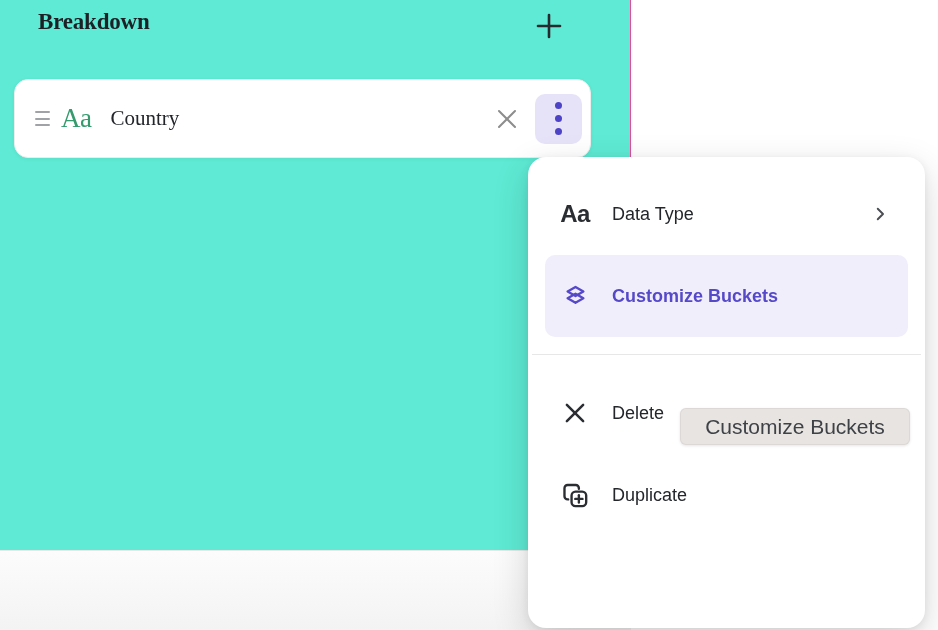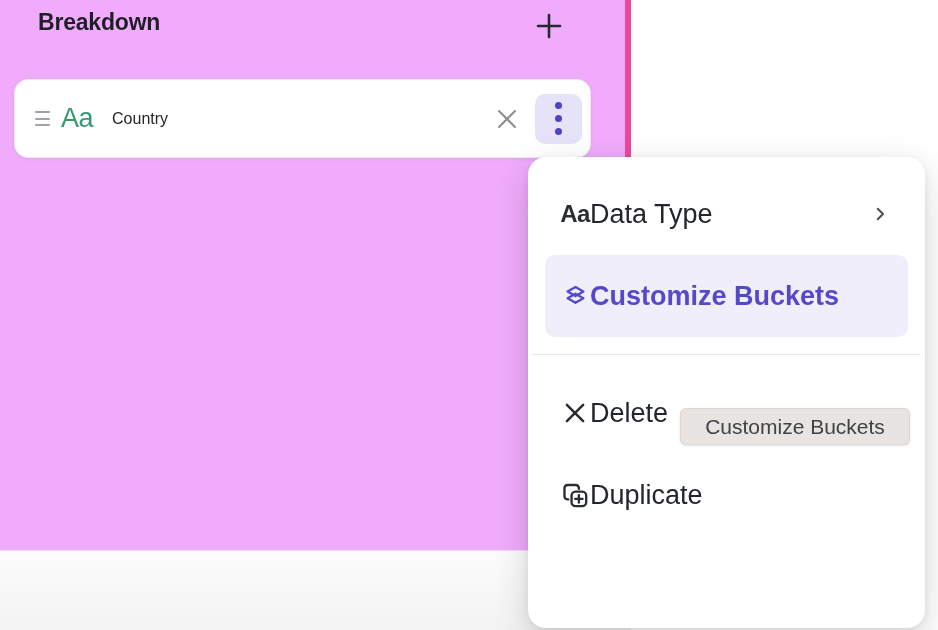--- a/index.html
+++ b/index.html
@@ -2,57 +2,57 @@
 <html><head>
 <meta charset="utf-8">
 <style>
   * { margin:0; padding:0; box-sizing:border-box; }
   html,body { width:938px; height:630px; }
   body { font-family:"Liberation Sans", sans-serif; background:#fff; overflow:hidden; }
   #app { position:relative; width:938px; height:630px; background:#ffffff; }
 
   
   .left-panel { position:absolute; left:0; top:0; width:631px; height:630px;
-                background:#f0abfc; border-right:6px solid #ec4899; }
+                background:#5eead4; border-right:1px solid #ec4899;font-family:Liberation Serif, serif; }
   .panel-title { position:absolute; left:38px; top:9px; font-size:23px; font-weight:700;
                  color:#1d2126; letter-spacing:-0.2px; }
   .add-btn { position:absolute; left:527px; top:4px; width:44px; height:44px;
              display:flex; align-items:center; justify-content:center;
              border:none; background:transparent; cursor:pointer; border-radius:8px; }
 
   
   .field-card { position:absolute; left:14px; top:79px; width:577px; height:79px;
                 background:#ffffff; border:1px solid #ededed; border-radius:14px;
                 box-shadow:0 1px 4px rgba(0,0,0,0.05);
                 display:flex; align-items:center; padding:0 8px 0 20px; }
   .drag-handle { display:flex; flex-direction:column; gap:4.5px; width:15px; cursor:grab; }
   .drag-handle span { display:block; height:2px; width:15px; border-radius:1px; background:#9fa3a8; }
   .type-badge { margin-left:11px; font-size:27px; font-weight:500; color:#359a6d; letter-spacing:-0.5px; }
-  .field-label { margin-left:19px; font-size:16px; color:#22252a; }
+  .field-label { margin-left:19px; font-size:21px; color:#22252a; }
   .flex-spacer { flex:1; }
   .icon-btn { width:40px; height:44px; display:flex; align-items:center; justify-content:center;
               border:none; background:transparent; cursor:pointer; margin-right:8px; }
   .kebab-btn { width:47px; height:50px; border-radius:10px; background:#e6e3f8; border:none;
                display:flex; flex-direction:column; align-items:center; justify-content:center;
                gap:6px; cursor:pointer; }
   .kebab-btn i { display:block; width:7px; height:7px; border-radius:50%; background:#4c43c6; }
 
   
   .panel-footer { position:absolute; left:0; top:550px; width:631px; height:80px;
                   border-top:1px solid #e8e8e8;
                   background:linear-gradient(180deg,#fcfcfc,#f3f3f4); }
 
   
   .context-menu { position:absolute; left:528px; top:157px; width:397px; height:471px;
                   background:#ffffff; border-radius:18px; z-index:5;
                   box-shadow:0 12px 36px rgba(0,0,0,0.16), 0 2px 8px rgba(0,0,0,0.07);
                   padding-top:16px; }
   .menu-item { height:82px; display:flex; align-items:center; padding:0 36px 0 32px; cursor:pointer; }
   .menu-item .mi-icon { width:30px; display:flex; align-items:center; justify-content:center; flex:none; }
-  .menu-item .mi-label { font-size:27px; color:#23262b; white-space:nowrap; }
+  .menu-item .mi-label { margin-left:22px; font-size:18px; color:#23262b; white-space:nowrap; }
   .menu-item.selected { margin:0 17px; padding:0 19px 0 15px; border-radius:10px; background:#f1eefb; }
   .menu-item.selected .mi-label { color:#5549c9; font-weight:600; }
   .aa-icon { font-size:24px; font-weight:600; color:#2a2d32; letter-spacing:-0.5px; }
   .chevron { margin-left:auto; display:flex; align-items:center; }
   .menu-divider { height:1px; background:#e7e7e7; margin:17px 4px; }
 
   
   .tooltip { position:absolute; left:680px; top:408px; width:230px; height:37px; z-index:10;
              background:#e8e4e1; border:1px solid rgba(0,0,0,0.05); border-radius:6px;
              box-shadow:0 1px 3px rgba(0,0,0,0.10);

